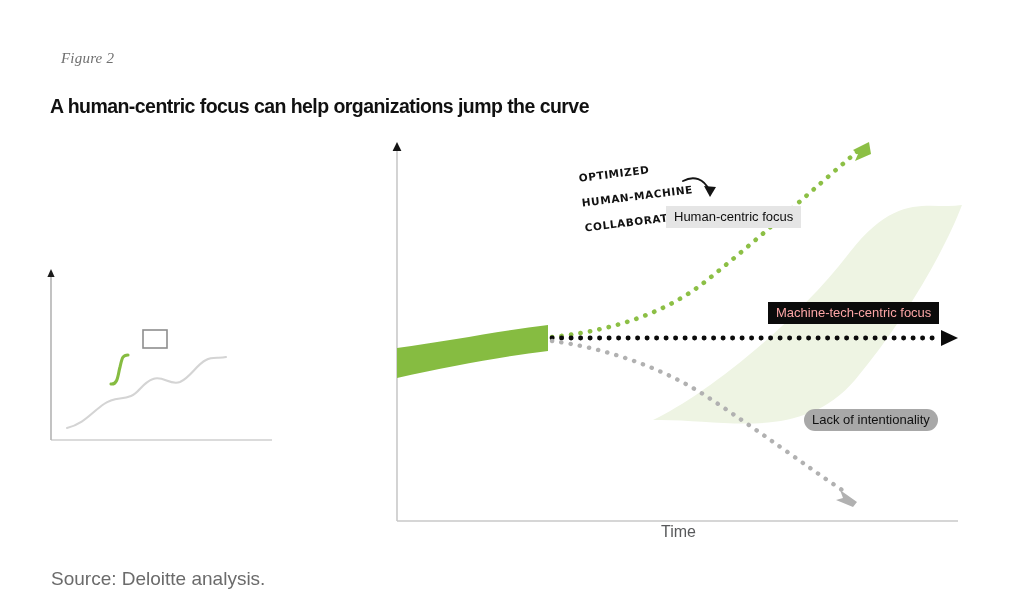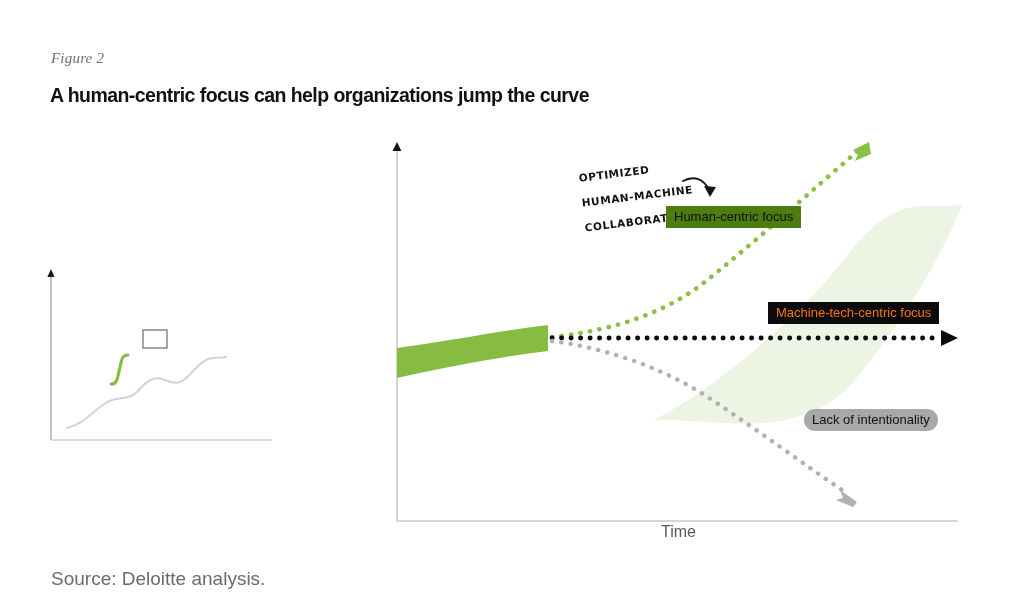--- a/index.html
+++ b/index.html
@@ -5,46 +5,46 @@
   * { box-sizing: border-box; }
   html, body { margin:0; padding:0; }
   body {
     width:1024px; height:612px;
     background:#ffffff;
     font-family:"Liberation Sans", sans-serif;
     position:relative;
     overflow:hidden;
   }
   .figure-label {
-    position:absolute; left:51px; top:50px;
+    position:absolute; left:61px; top:50px;
     font-family:"Liberation Serif", serif;
     font-style:italic; font-size:15px; color:#6f6f6f;
     letter-spacing:.2px;
     text-align:center;
   }
   .figure-title {
-    position:absolute; left:50px; top:84px;
+    position:absolute; left:50px; top:95px;
     font-family:"Liberation Sans", sans-serif;
     font-weight:bold; font-size:19.5px; color:#111111;
     letter-spacing:-0.55px; white-space:nowrap;
   }
   .source-note {
     position:absolute; left:51px; top:568px;
     font-size:19px; color:#6b6b6b;
   }
   #stage { position:absolute; left:0; top:0; width:1024px; height:612px; }
   .lbl {
     position:absolute;
     font-size:13px;
     white-space:nowrap;
     padding:4px 8px 5px 8px;
     line-height:1;
   }
-  .lbl-green { background:#4d7c0f; color:#0d0d0d; }
-  .lbl-black { background:#0b0b0b; color:#f97316; }
+  .lbl-green { background:#e5e5e5; color:#0d0d0d; }
+  .lbl-black { background:#0b0b0b; color:#fca5a5; }
   .lbl-gray  { background:#a8a8a8; color:#111111;border-radius:11px; }
   .axis-caption {
     position:absolute; font-size:16px; color:#58595b;
   }
   .hand {
     position:absolute;
     font-family:"DejaVu Sans", sans-serif;
     font-weight:bold;
     font-size:10.5px;
     color:#111;

